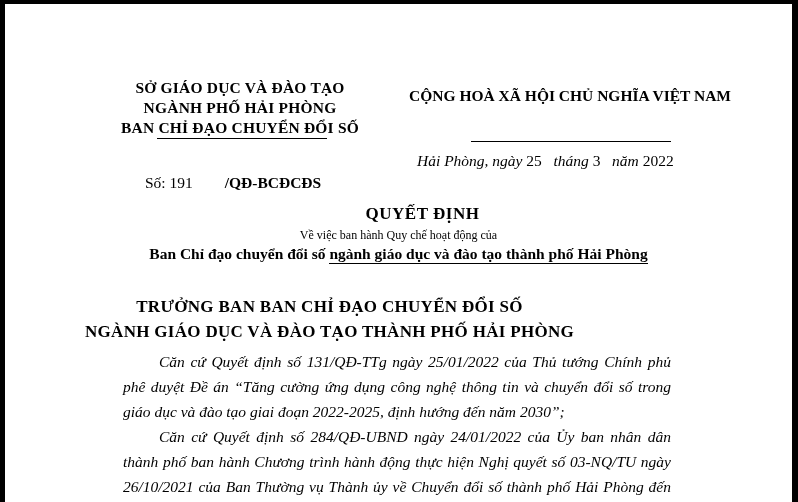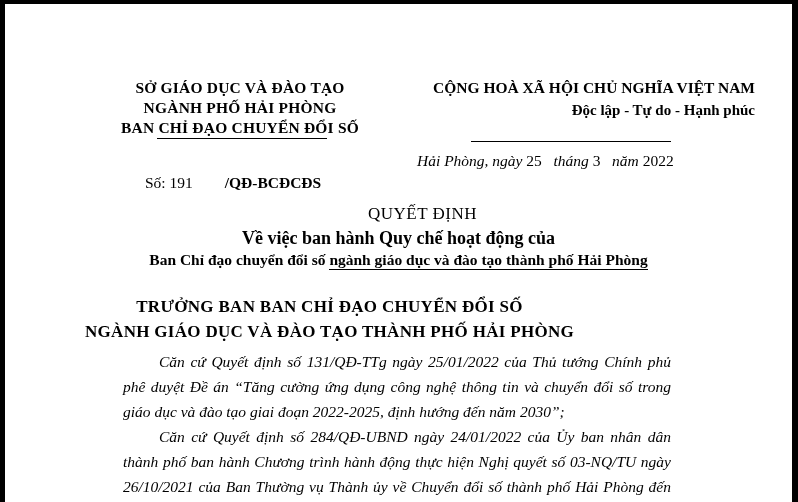--- a/index.html
+++ b/index.html
@@ -63,23 +63,23 @@
     width: 280px;
     text-align: center;
     font-size: 15.5px;
     font-weight: bold;
     line-height: 20px;
     letter-spacing: 0.2px;
   }
   .hdr-right {
     position: absolute;
     left: 380px;
-    top: 0;
+    top: 8px;
     width: 370px;
-    text-align: right;
+    text-align: center;
     font-size: 15.5px;
     font-weight: bold;
     line-height: 20px;
   }
   .hdr-right .line2 {
     font-size: 15px;
     margin-top: 2px;
   }
   .rule-left {
     position: absolute;
@@ -133,27 +133,27 @@
 
   .title-block {
     position: absolute;
     top: 200px;
     left: 0;
     width: 787px;
     text-align: center;
   }
   .t-quyetdinh {
     font-size: 17px;
-    font-weight: normal;
+    font-weight: bold;
     letter-spacing: 0.5px;
     padding-left: 48px;
   }
   .t-ve-viec {
-    font-size: 18px;
-    font-weight: bold;
+    font-size: 12px;
+    font-weight: normal;
     margin-top: 4px;
   }
   .t-ban-chi-dao {
     font-size: 15.5px;
     font-weight: bold;
     margin-top: 2px;
   }
   .t-underline {
     border-bottom: 1px solid #000;
     padding-bottom: 1px;
@@ -198,21 +198,20 @@
   <div class="sheet">
 
     <div class="hdr">
       <div class="hdr-left">
         <div>SỞ GIÁO DỤC VÀ ĐÀO TẠO</div>
         <div>NGÀNH PHỐ HẢI PHÒNG</div>
         <div>BAN CHỈ ĐẠO CHUYỂN ĐỔI SỐ</div>
       </div>
       <div class="hdr-right">
         <div>CỘNG HOÀ XÃ HỘI CHỦ NGHĨA VIỆT NAM</div>
-        <div class="line2">Độc lập - Tự do - Hạnh phúc</div>
       </div>
       <div class="rule-left"></div>
       <div class="rule-right"></div>
     </div>
 
     <div class="place-date">
       <span>Hải Phòng, ngày</span>
       <span class="num">25</span>
       &nbsp;
       <span>tháng</span>

